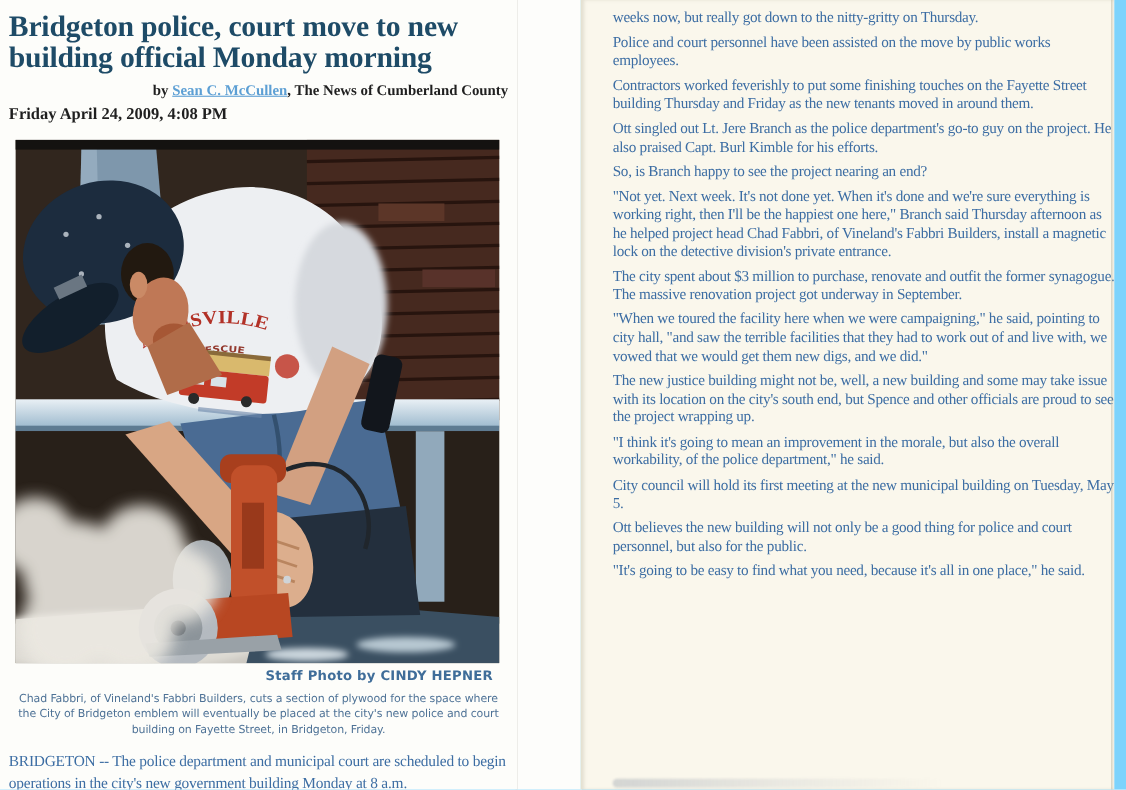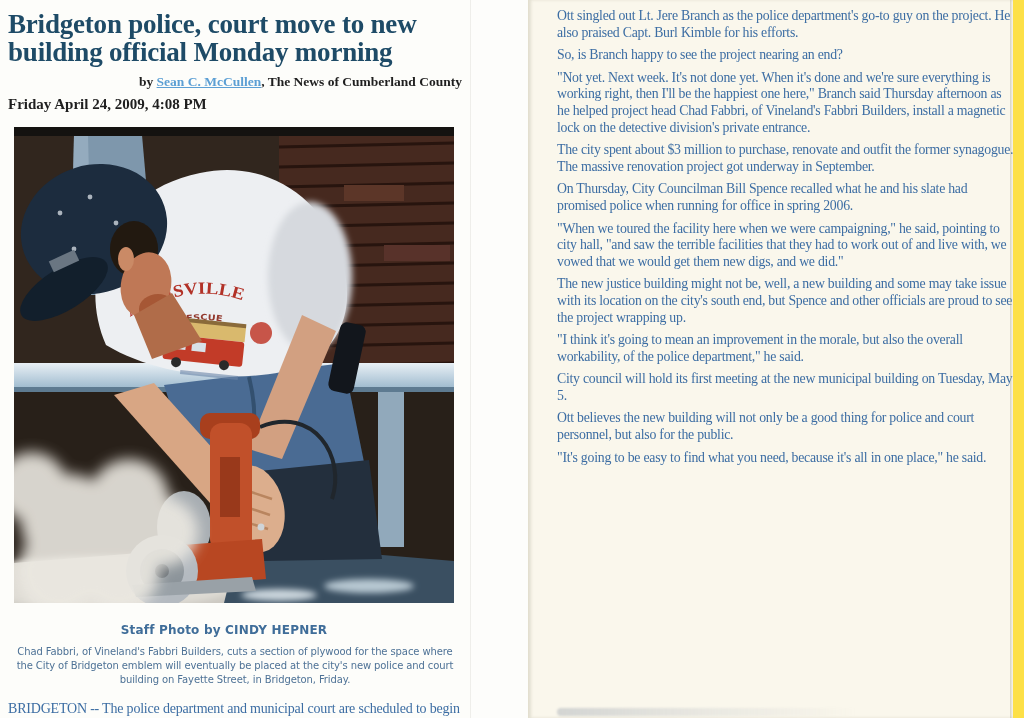--- a/index.html
+++ b/index.html
@@ -1,33 +1,33 @@
 <!DOCTYPE html>
 <html><head>
 <meta charset="utf-8">
 <style>
   html,body{margin:0;padding:0;background:#ffffff;}
   .stage{position:relative;width:1024px;height:718px;overflow:hidden;
-         font-family:"Liberation Serif",serif;background:#fde047;}
+         font-family:"Liberation Serif",serif;background:#7dd3fc;}
 
   
   .notch{position:absolute;left:0;top:0;width:96px;height:10px;background:#c9c9c5;opacity:.55;}
   .crease-left{position:absolute;left:468px;top:0;width:3px;height:718px;
                background:linear-gradient(90deg,rgba(190,188,178,0),rgba(175,172,160,.55),rgba(190,188,178,0));}
   .gutter{position:absolute;left:470px;top:0;width:58px;height:718px;background:#fdfdfb;}
 
   
   .sheet-left{position:absolute;left:0;top:0;width:470px;height:718px;background:#fdfdfa;}
   .headline{margin:10px 6px 0 8px;font-size:27px;line-height:28px;font-weight:bold;
             color:#1e4b67;letter-spacing:-0.2px;}
   .byline{margin:8px 8px 0 8px;font-size:13.5px;font-weight:bold;color:#1f1f1f;text-align:right;}
   .byline a{color:#5c9fd4;text-decoration:underline;cursor:pointer;}
   .dateline{margin:6px 8px 0 8px;font-size:15px;font-weight:bold;color:#1f1f1f;}
   .photo-wrap{margin:14px 0 0 14px;width:440px;height:476px;line-height:0;}
-  .credit{margin:20px 22px 0 0;text-align:center;font-family:"DejaVu Sans",sans-serif;
+  .credit{margin:4px 22px 0 0;text-align:right;font-family:"DejaVu Sans",sans-serif;
           font-size:12px;font-weight:600;color:#3f6d99;letter-spacing:.2px;}
   .caption{margin:8px auto 0 auto;width:440px;text-align:center;font-family:"DejaVu Sans",sans-serif;
            font-size:10px;line-height:14px;color:#4e7296;letter-spacing:-0.1px;}
   .lead{margin:12px 8px 0 8px;font-size:14px;line-height:20px;color:#3c6da3;letter-spacing:-0.2px;}
   .lead b{font-weight:normal;}
 
   
   .sheet-right{position:absolute;left:528px;top:0;width:484px;height:718px;background:#faf7ec;
                border-left:1px solid #e3dfcf;box-shadow:inset 2px 0 3px rgba(160,155,130,.25);}
   .sheet-right-edge{position:absolute;left:1010px;top:0;width:3px;height:718px;
@@ -196,25 +196,27 @@
     </div>
 
     <div class="credit">Staff Photo by CINDY HEPNER</div>
     <div class="caption">Chad Fabbri, of Vineland's Fabbri Builders, cuts a section of plywood for the space where the City of Bridgeton emblem will eventually be placed at the city's new police and court building on Fayette Street, in Bridgeton, Friday.</div>
 
     <p class="lead"><b>BRIDGETON</b><span> -- The police department and municipal court are scheduled to begin operations in the city's new government building Monday at 8 a.m.</span></p>
   </div>
 
   <div class="sheet-right">
     <div class="continuation">
+        <p>weeks now, but really got down to the nitty-gritty on Thursday.</p>
+        <p>Police and court personnel have been assisted on the move by public works employees.</p>
+        <p>Contractors worked feverishly to put some finishing touches on the Fayette Street building Thursday and Friday as the new tenants moved in around them.</p>
         <p>Ott singled out Lt. Jere Branch as the police department's go-to guy on the project. He also praised Capt. Burl Kimble for his efforts.</p>
         <p>So, is Branch happy to see the project nearing an end?</p>
         <p>"Not yet. Next week. It's not done yet. When it's done and we're sure everything is working right, then I'll be the happiest one here," Branch said Thursday afternoon as he helped project head Chad Fabbri, of Vineland's Fabbri Builders, install a magnetic lock on the detective division's private entrance.</p>
         <p>The city spent about $3 million to purchase, renovate and outfit the former synagogue. The massive renovation project got underway in September.</p>
-        <p>On Thursday, City Councilman Bill Spence recalled what he and his slate had promised police when running for office in spring 2006.</p>
         <p>"When we toured the facility here when we were campaigning," he said, pointing to city hall, "and saw the terrible facilities that they had to work out of and live with, we vowed that we would get them new digs, and we did."</p>
         <p>The new justice building might not be, well, a new building and some may take issue with its location on the city's south end, but Spence and other officials are proud to see the project wrapping up.</p>
         <p>"I think it's going to mean an improvement in the morale, but also the overall workability, of the police department," he said.</p>
         <p>City council will hold its first meeting at the new municipal building on Tuesday, May 5.</p>
         <p>Ott believes the new building will not only be a good thing for police and court personnel, but also for the public.</p>
         <p>"It's going to be easy to find what you need, because it's all in one place," he said.</p>
       </div>
     <div class="cutoff"></div>
   </div>
   <div class="sheet-right-edge"></div>

